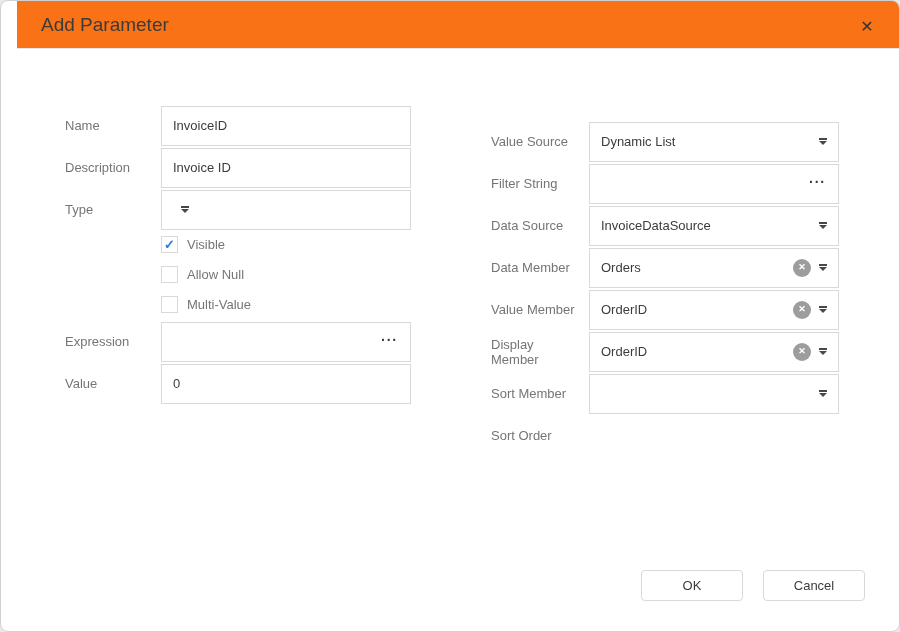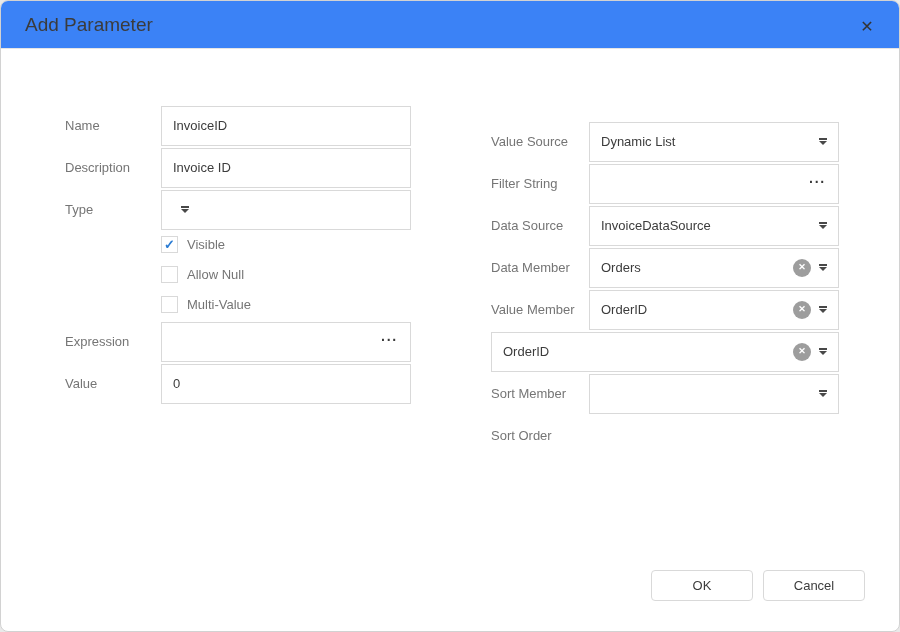--- a/index.html
+++ b/index.html
@@ -12,22 +12,22 @@
   }
   .dialog {
     position:absolute; inset:0;
     background:#fff;
     border:1px solid #d2d2d2;
     border-radius:8px;
     overflow:hidden;
   }
   
   .dialog-header {
-    position:absolute; top:0; left:0; right:0; height:48px;
-    background:#3b82f6;
+    position:absolute; top:0; left:16px; right:0; height:48px;
+    background:#f97316;
     border-bottom:1px solid #e5e5e5;
   }
   .dialog-title {
     position:absolute; left:24px; top:13px;
     font-size:19px; color:#3b3b3b;
   }
   .close-btn {
     position:absolute; right:21px; top:14px;
     width:22px; height:22px;
     display:flex; align-items:center; justify-content:center;
@@ -96,21 +96,21 @@
     flex:none; width:17px; height:17px;
     border:1px solid #d9d9d9; background:#fff;
     display:flex; align-items:center; justify-content:center;
     cursor:pointer;
   }
   .cb-box .tick { color:#2b7cd3; font-size:13px; font-weight:bold; line-height:1; }
   .cb-label { margin-left:9px; font-size:13px; color:#757575; }
   
   .dialog-footer {
     position:absolute; right:34px; bottom:30px;
-    display:flex; gap:10px;
+    display:flex; gap:20px;
   }
   .btn {
     width:102px; height:31px;
     background:#fff; border:1px solid #d9d9d9; border-radius:4px;
     font-size:13px; color:#3c3c3c;
     display:flex; align-items:center; justify-content:center;
     cursor:pointer;
     font-family:"Liberation Sans", sans-serif;
   }
 </style>
@@ -244,20 +244,21 @@
           <span>✕</span>
         </button>
         <span class="caret">
             <i class="caret-bar"></i>
             <i class="caret-tri"></i>
           </span>
       </div>
     </div>
 
     <div class="form-row">
+      <span class="lbl">Display Member</span>
       <div class="field select">
         <span class="sel-text">OrderID</span>
         <button class="clear-btn">
           <span>✕</span>
         </button>
         <span class="caret">
             <i class="caret-bar"></i>
             <i class="caret-tri"></i>
           </span>
       </div>

